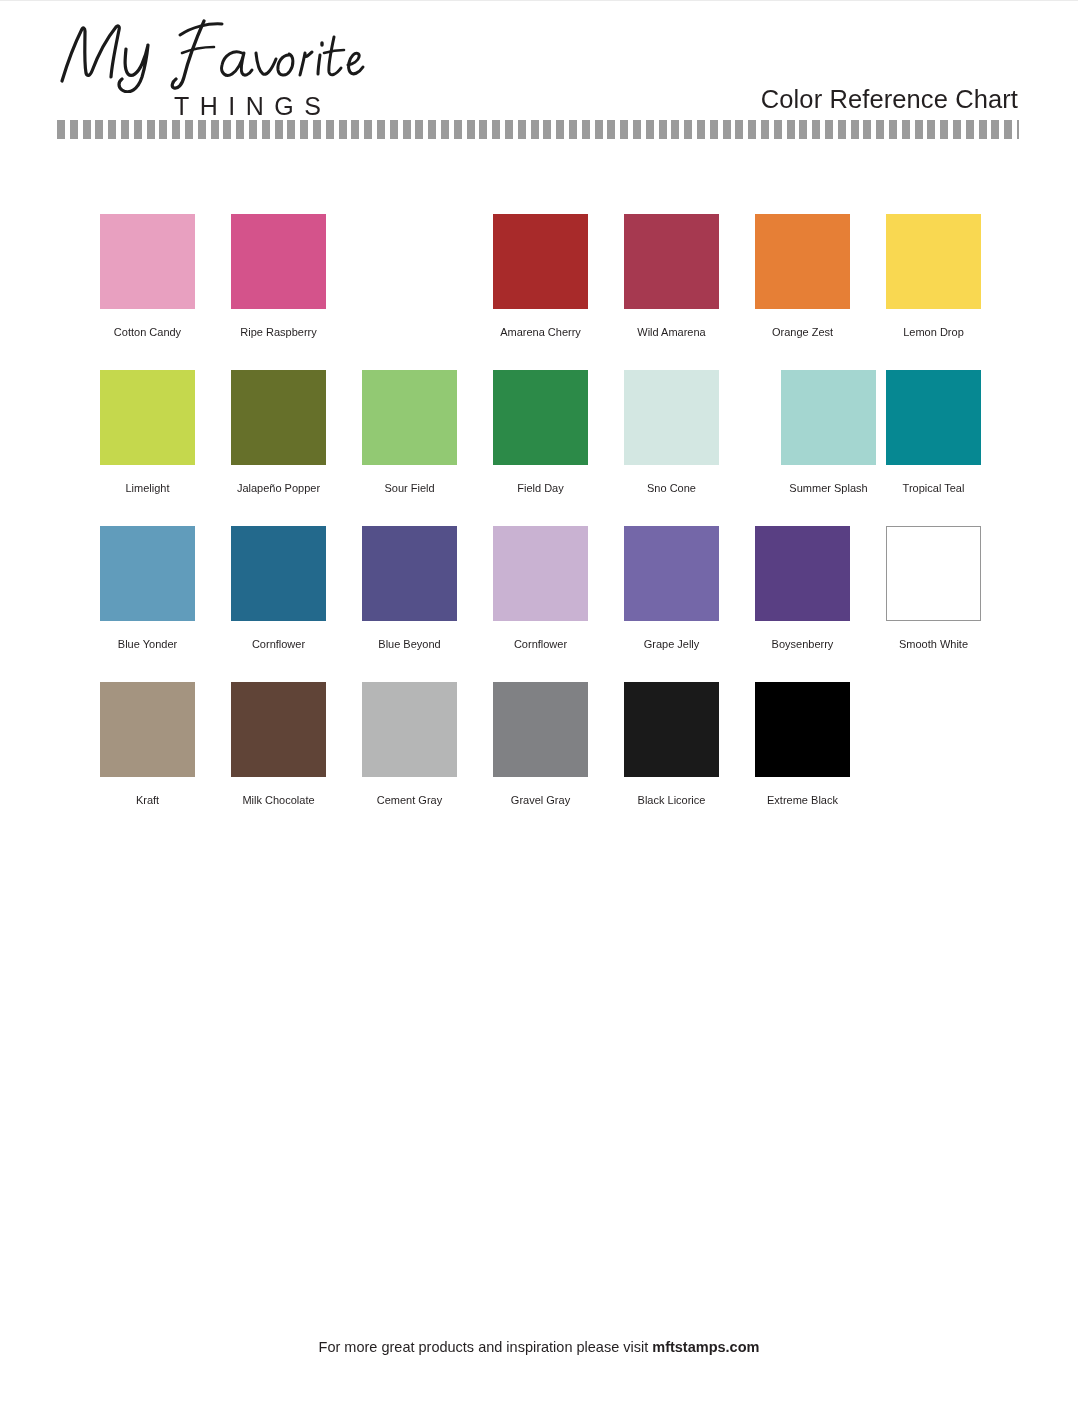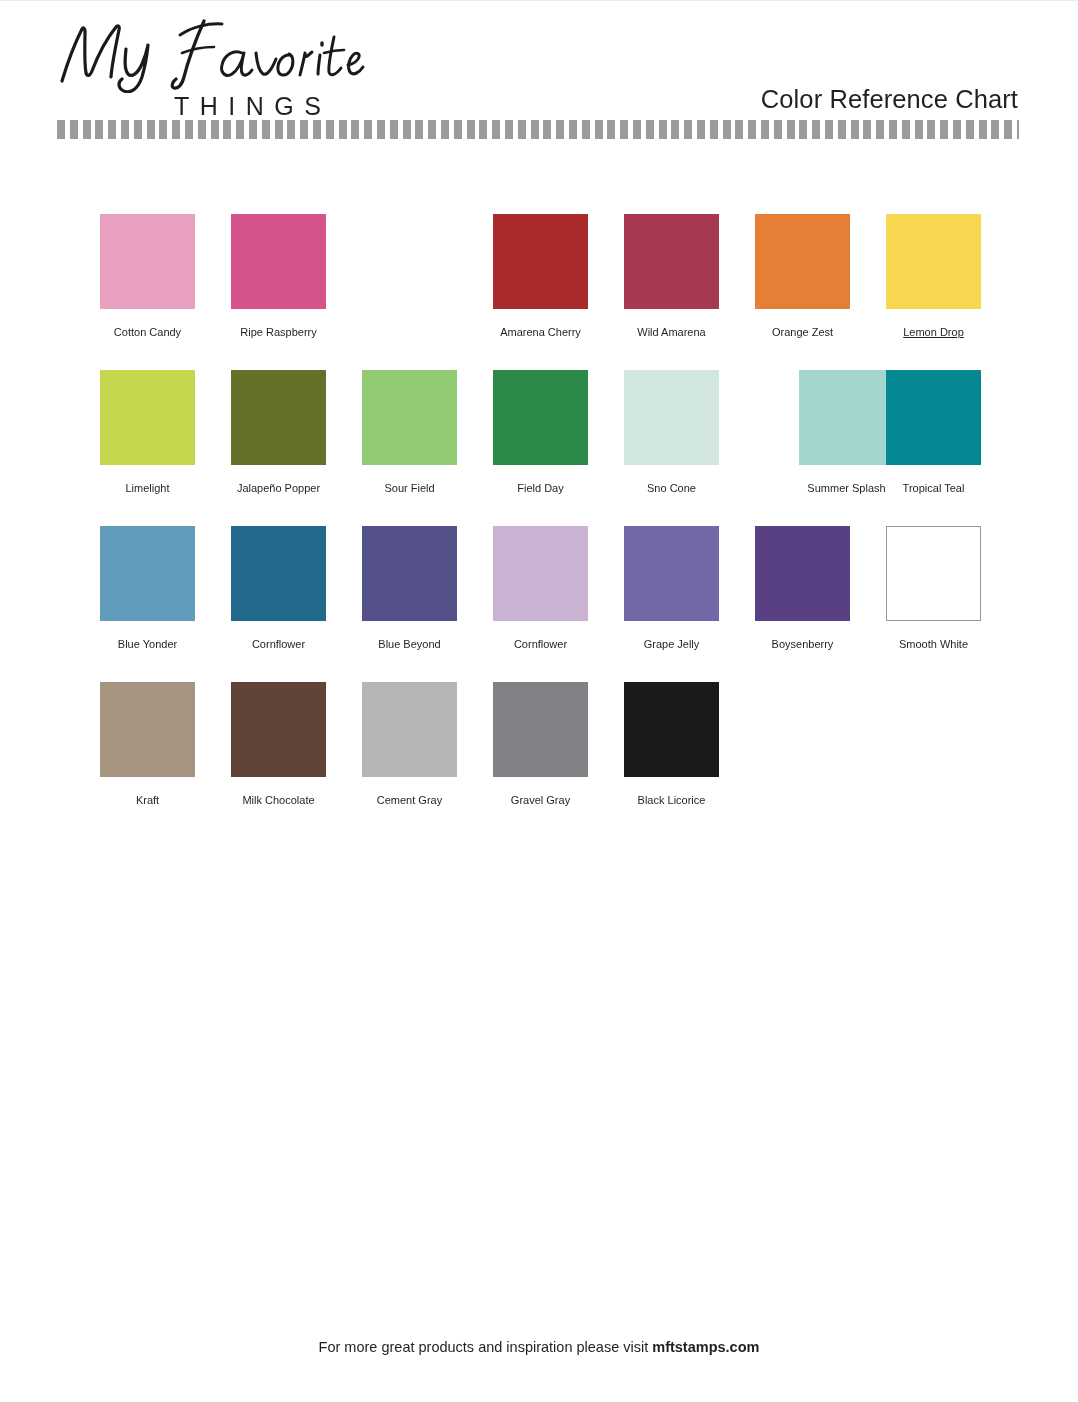--- a/index.html
+++ b/index.html
@@ -191,21 +191,21 @@
           <div class="swatch-label">Amarena Cherry</div>
         </div>
         <div class="swatch-cell" style="left: 524px;">
           <div class="swatch-chip" style="background: rgb(166, 57, 80);"></div>
           <div class="swatch-label">Wild Amarena</div>
         </div>
         <div class="swatch-cell" style="left: 655px;">
           <div class="swatch-chip" style="background: rgb(230, 127, 54);"></div>
           <div class="swatch-label">Orange Zest</div>
         </div>
-        <div class="swatch-cell" style="left: 786px; text-decoration: underline;">
+        <div class="swatch-cell" style="left: 786px;">
           <div class="swatch-chip" style="background: rgb(249, 216, 81);"></div>
           <div class="swatch-label">Lemon Drop</div>
         </div>
       </div>
       <div class="grid-row">
         <div class="swatch-cell" style="left: 0px;">
           <div class="swatch-chip" style="background: rgb(197, 216, 77);"></div>
           <div class="swatch-label">Limelight</div>
         </div>
         <div class="swatch-cell" style="left: 131px;">
@@ -217,21 +217,21 @@
           <div class="swatch-label">Sour Field</div>
         </div>
         <div class="swatch-cell" style="left: 393px;">
           <div class="swatch-chip" style="background: rgb(44, 138, 72);"></div>
           <div class="swatch-label">Field Day</div>
         </div>
         <div class="swatch-cell" style="left: 524px;">
           <div class="swatch-chip" style="background: rgb(211, 231, 226);"></div>
           <div class="swatch-label">Sno Cone</div>
         </div>
-        <div class="swatch-cell" style="left: 686px; padding-left: 13px;">
+        <div class="swatch-cell" style="left: 668px; padding-left: 13px;">
           <div class="swatch-chip" style="background: rgb(164, 214, 208);"></div>
           <div class="swatch-label">Summer Splash</div>
         </div>
         <div class="swatch-cell" style="left: 786px;">
           <div class="swatch-chip" style="background: rgb(6, 136, 146);"></div>
           <div class="swatch-label">Tropical Teal</div>
         </div>
       </div>
       <div class="grid-row">
         <div class="swatch-cell" style="left: 0px;">
@@ -277,20 +277,24 @@
           <div class="swatch-label">Cement Gray</div>
         </div>
         <div class="swatch-cell" style="left: 393px;">
           <div class="swatch-chip" style="background: rgb(128, 129, 132);"></div>
           <div class="swatch-label">Gravel Gray</div>
         </div>
         <div class="swatch-cell" style="left: 524px;">
           <div class="swatch-chip" style="background: rgb(26, 26, 26);"></div>
           <div class="swatch-label">Black Licorice</div>
         </div>
+        <div class="swatch-cell" style="left: 655px;">
+          <div class="swatch-chip" style="background: rgb(0, 0, 0);"></div>
+          <div class="swatch-label">Extreme Black</div>
+        </div>
       </div>
     </div>
 
   <div class="footer">
     <span>For more great products and inspiration please visit </span><span class="site">mftstamps.com</span>
   </div>
 
 </div>
 
 </body></html>

